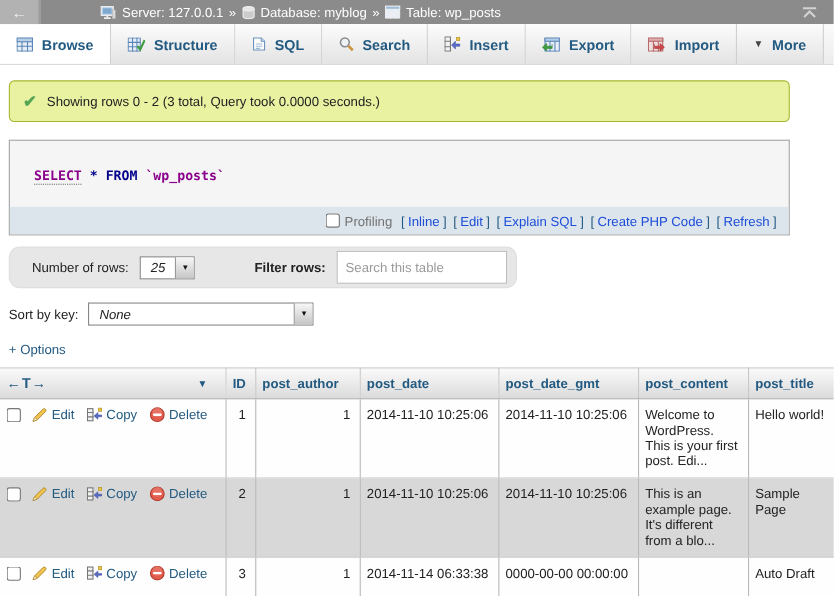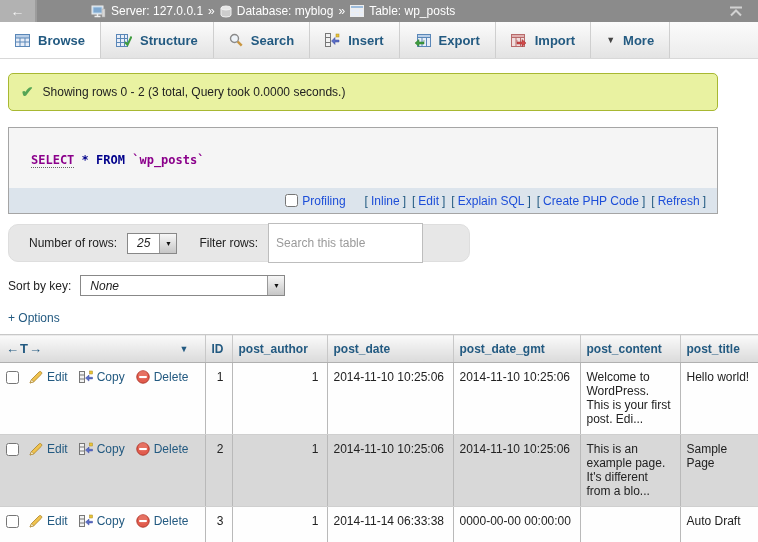--- a/index.html
+++ b/index.html
@@ -51,37 +51,37 @@
     padding: 25px 22px 21px 22px;
     font-family: "DejaVu Sans Mono", monospace; font-size: 12px; font-weight: bold;
   }
   .sql-kw { color: #8b008b; border-bottom: 1px dotted #666; }
   .sql-op, .sql-from { color: #00008b; }
   .sql-id { color: #8b008b; }
   .query-toolbar {
     background: #dce4ec; height: 25px; display: flex; align-items: center;
     justify-content: flex-end; padding-right: 8px; font-size: 12px; color: #235a81;
   }
-  .query-toolbar label { color: #1d4ed8; margin: 0 16px 0 4px; }
+  .query-toolbar label { color: #737373; margin: 0 5px 0 4px; }
   .qlink { color: #1d4ed8; cursor: pointer; text-decoration: none; }
   .bracket { color: #235a81; margin: 0 3px; }
   
   .rowsbar {
     margin: 10px 0 0 8px; width: 462px; height: 38px; background: #e7e7e7;
     border: 1px solid #dedede; border-radius: 10px; display: flex; align-items: center;
     padding-left: 20px; gap: 10px;
   }
   .selbox { display: inline-flex; border: 1px solid #888; background: #fff; height: 21px; align-items: center; cursor: pointer; font-style: italic; }
   .selval { padding: 0 9px; }
   .selbtn {
     width: 17px; height: 19px; background: linear-gradient(#f7f7f7, #c6c6c6);
     border-left: 1px solid #999; display: flex; align-items: center; justify-content: center;
     font-size: 7px; color: #111;
   }
-  .filter-input { width: 155px; height: 40px; border: 1px solid #bdbdbd; padding: 0 7px; font-size: 12px; font-family: "Liberation Sans", sans-serif; color: #555; }
+  .filter-input { width: 155px; height: 30px; border: 1px solid #bdbdbd; padding: 0 7px; font-size: 12px; font-family: "Liberation Sans", sans-serif; color: #555; }
   .filter-input::placeholder { color: #9a9a9a; }
   .sortrow { margin: 13px 0 0 8px; display: flex; align-items: center; gap: 9px; }
   .options-link { display: inline-block; margin: 15px 0 9px 8px; color: #235a81; cursor: pointer; }
   
   table.results { width: 758px; border-collapse: collapse; table-layout: fixed; font-size: 12px; }
   .results th {
     background: linear-gradient(#fafafa, #dadada); color: #235a81; font-weight: bold;
     text-align: left; padding: 6px 6px; border-top: 1px solid #c8c8c8;
     border-bottom: 1px solid #b0b0b0; border-right: 1px solid #c8c8c8; cursor: pointer;
     white-space: nowrap; overflow: hidden;
@@ -173,20 +173,32 @@
       <svg width="16" height="13" viewBox="0 0 16 13">
           <rect x="0.5" y="0.5" width="11" height="12" fill="#e8eef8" stroke="#5a87b8"></rect>
           <line x1="4.5" y1="0" x2="4.5" y2="13" stroke="#5a87b8"></line>
           <line x1="8.5" y1="0" x2="8.5" y2="13" stroke="#5a87b8"></line>
           <line x1="0" y1="4.5" x2="12" y2="4.5" stroke="#5a87b8"></line>
           <line x1="0" y1="8.5" x2="12" y2="8.5" stroke="#5a87b8"></line>
           <path d="M9 8 L11.5 11 L15.5 2.5" fill="none" stroke="#3f9c3f" stroke-width="2"></path>
         </svg>
     </span>
     <span>Structure</span>
+  </div>
+  <div class="tab">
+    <span class="ticon">
+      <svg width="13" height="14" viewBox="0 0 13 14">
+          <path d="M1.5 1.5 h7 l3 3 v8 h-10 z" fill="#ffffff" stroke="#6a93be"></path>
+          <path d="M8.5 1.5 v3 h3" fill="#dce8f4" stroke="#6a93be"></path>
+          <line x1="3.5" y1="7" x2="9.5" y2="7" stroke="#9db8d4"></line>
+          <line x1="3.5" y1="9" x2="9.5" y2="9" stroke="#9db8d4"></line>
+          <line x1="3.5" y1="11" x2="7.5" y2="11" stroke="#9db8d4"></line>
+        </svg>
+    </span>
+    <span>SQL</span>
   </div>
   <div class="tab">
     <span class="ticon">
       <svg width="14" height="14" viewBox="0 0 14 14">
           <circle cx="5.5" cy="5.5" r="4" fill="#eef3f8" stroke="#8a8a8a" stroke-width="1.4"></circle>
           <line x1="8.7" y1="8.7" x2="12.7" y2="12.7" stroke="#c9953f" stroke-width="2.4"></line>
         </svg>
     </span>
     <span>Search</span>
   </div>
@@ -267,21 +279,21 @@
   </div>
 </div>
 
 
 <div class="rowsbar">
   <span>Number of rows:</span>
   <span class="selbox">
     <span class="selval">25</span>
     <span class="selbtn">▼</span>
   </span>
-  <span style="margin-left:12px;">Filter rows:</span>
+  <span style="margin-left:44px;font-weight:bold;">Filter rows:</span>
   <input class="filter-input" type="text" placeholder="Search this table" style="">
 </div>
 
 
 <div class="sortrow">
   <span>Sort by key:</span>
   <span class="selbox" style="width:205px; justify-content:space-between;">
     <span class="selval">None</span>
     <span class="selbtn">▼</span>
   </span>

